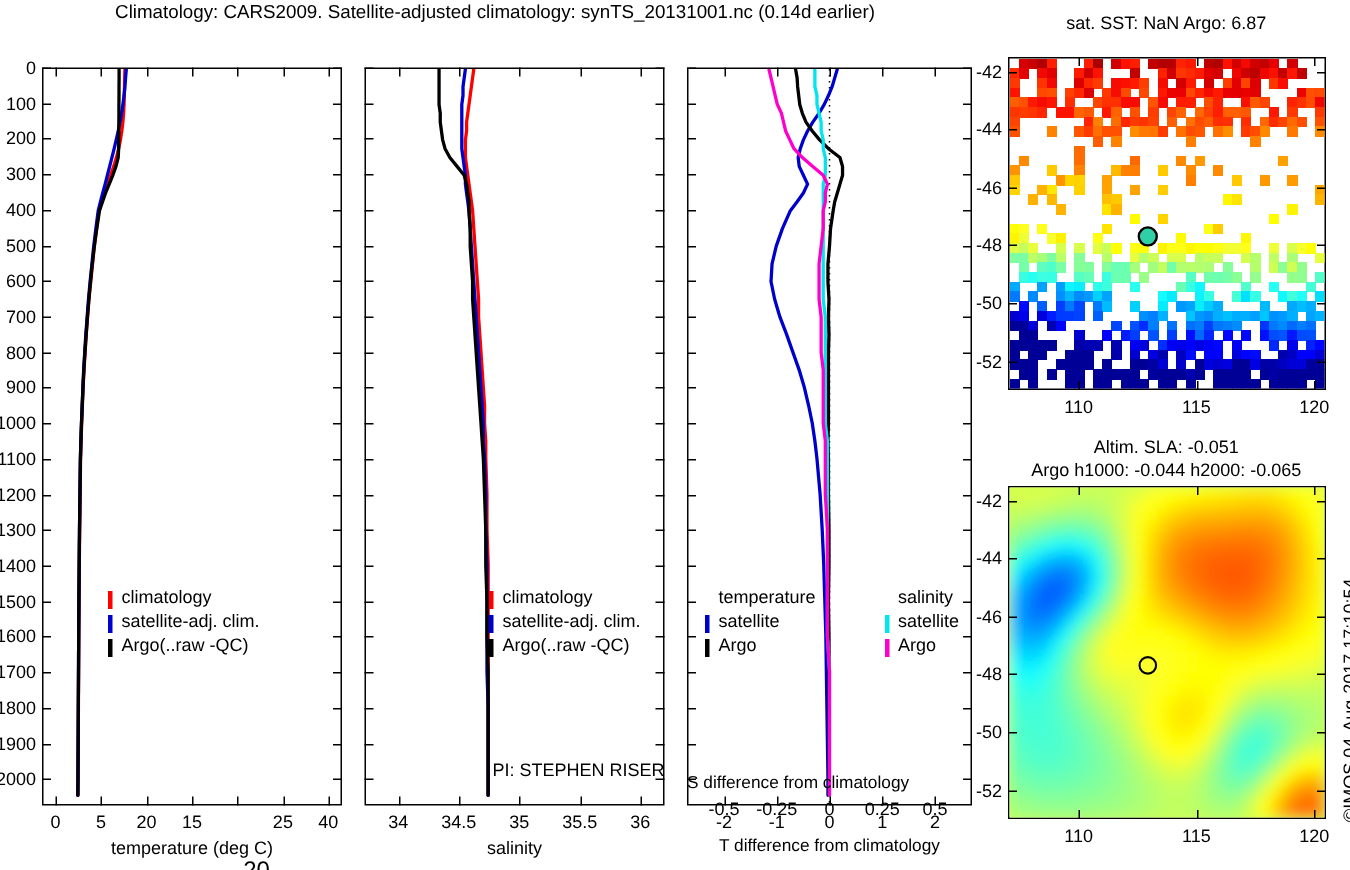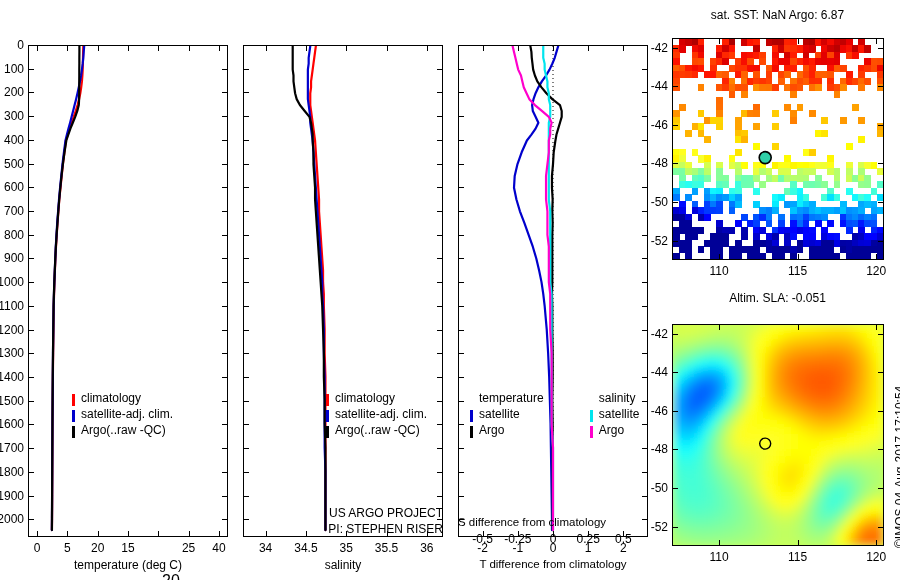--- a/index.html
+++ b/index.html
@@ -17,20 +17,21 @@
   .credit{position:absolute;font-size:12px;line-height:15px;text-align:right;}
   .maptitle{position:absolute;font-size:12px;text-align:center;line-height:15px;}
   .vertcredit{position:absolute;font-size:12px;white-space:nowrap;
      transform-origin:0 0;transform:rotate(-90deg);}
   svg{display:block;}
 </style>
 </head>
 <body>
 
 <div class="title-block">
+  <div>Climatology: CARS2009. Satellite-adjusted climatology: synTS_20131001.nc (0.14d earlier)</div>
 </div>
 
 <div class="panel" id="panel-temp" style="left:28px;top:45px;width:200px;height:492px;">
   <svg id="svg-temp" width="198" height="490" viewBox="0 0 198 490">
       <path d="M54.30,0.00L54.12,5.90L54.00,11.81L53.88,17.71L53.70,23.61L53.40,29.52L52.92,35.42L52.20,41.33L51.30,47.23L50.10,53.13L48.60,59.04L46.80,64.94L44.70,70.84L42.60,76.75L40.50,82.65L38.70,88.55L36.90,94.46L35.40,106.27L33.90,118.07L32.70,129.88L31.50,141.69L30.30,153.49L29.40,165.30L28.50,177.11L27.72,188.92L27.00,200.72L26.40,212.53L25.92,224.34L25.44,236.14L25.08,247.95L24.72,259.76L24.42,283.37L24.12,306.99L23.88,330.60L23.70,354.22L23.52,377.83L23.40,401.45L23.28,425.06L23.16,448.67L23.04,472.29L22.92,484.10" fill="none" stroke="#ff0000" stroke-width="2.2" stroke-linejoin="round" stroke-linecap="round"></path>
       <path d="M55.20,0.00L54.72,5.90L54.30,11.81L53.70,17.71L52.92,23.61L52.08,29.52L51.00,35.42L49.80,41.33L48.48,47.23L47.10,53.13L45.60,59.04L44.10,64.94L42.60,70.84L41.10,76.75L39.48,82.65L37.92,88.55L36.48,94.46L34.92,106.27L33.48,118.07L32.28,129.88L31.08,141.69L30.00,153.49L29.10,165.30L28.20,177.11L27.48,188.92L26.76,200.72L26.28,212.53L25.80,224.34L25.32,236.14L24.96,247.95L24.60,259.76L24.30,283.37L24.00,306.99L23.82,330.60L23.64,354.22L23.46,377.83L23.34,401.45L23.22,425.06L23.10,448.67L22.98,472.29L22.86,484.10" fill="none" stroke="#0000cc" stroke-width="2.2" stroke-linejoin="round" stroke-linecap="round"></path>
       <path d="M50.40,0.00L50.40,5.90L50.34,11.81L50.34,17.71L50.28,23.61L50.28,29.52L50.22,35.42L50.22,41.33L50.16,47.23L50.10,53.13L49.80,59.04L48.30,64.94L46.20,70.84L43.80,76.75L41.40,82.65L39.30,88.55L37.32,94.46L35.52,106.27L33.90,118.07L32.52,129.88L31.32,141.69L30.24,153.49L29.28,165.30L28.44,177.11L27.60,188.92L26.88,200.72L26.28,212.53L25.80,224.34L25.32,236.14L24.90,247.95L24.60,259.76L24.30,283.37L24.00,306.99L23.76,330.60L23.58,354.22L23.46,377.83L23.34,401.45L23.22,425.06L23.10,448.67L22.98,472.29L22.92,484.10" fill="none" stroke="#000000" stroke-width="2.2" stroke-linejoin="round" stroke-linecap="round"></path>
     </svg>
 </div>
 <div id="ticks-temp-y">
@@ -212,21 +213,20 @@
     <div class="legend-row">
       <span class="swatch" style="background: rgb(0, 0, 204);"></span>
       <span>satellite-adj. clim.</span>
     </div>
     <div class="legend-row">
       <span class="swatch" style="background: rgb(0, 0, 0);"></span>
       <span>Argo(..raw -QC)</span>
     </div>
   </div>
 <div class="credit" style="left:243px;top:505px;width:200px;line-height:16px;">
-  <div>US ARGO PROJECT</div>
   <div>PI: STEPHEN RISER</div>
 </div>
 
 <div class="panel" id="panel-diff" style="left:458px;top:45px;width:190px;height:492px;">
   <svg id="svg-diff" width="188" height="490" viewBox="0 0 188 490">
       <line x1="94" y1="0" x2="94" y2="490" stroke="#000" stroke-width="1" stroke-dasharray="1,3"></line>
       <path d="M99.22,0.00L97.48,5.90L95.74,11.81L93.30,17.71L90.52,23.61L87.04,29.52L82.86,35.42L79.38,41.33L76.59,47.23L74.50,53.13L73.11,59.04L73.81,64.94L76.59,70.84L79.38,76.75L76.59,82.65L72.41,88.55L67.89,94.46L62.67,106.27L58.49,118.07L55.70,129.88L55.01,141.69L57.44,153.49L60.93,165.30L65.45,177.11L69.63,188.92L73.81,200.72L77.29,212.53L80.07,224.34L82.51,236.14L84.25,247.95L85.64,259.76L87.73,283.37L89.13,306.99L90.17,330.60L90.87,354.22L91.56,377.83L91.91,401.45L92.26,425.06L92.61,448.67L92.96,472.29L92.96,484.10" fill="none" stroke="#0000cc" stroke-width="2.2" stroke-linejoin="round" stroke-linecap="round"></path>
       <path d="M71.37,0.00L72.41,5.90L72.76,11.81L73.46,17.71L74.16,23.61L75.90,29.52L78.33,35.42L82.51,41.33L87.39,47.23L93.30,53.13L100.96,59.04L102.70,64.94L102.70,70.84L100.96,76.75L99.22,82.65L97.48,88.55L96.44,94.46L94.70,106.27L94.00,118.07L92.96,129.88L92.96,141.69L93.65,153.49L93.30,165.30L93.65,177.11L93.30,188.92L93.30,200.72L93.30,212.53L93.30,224.34L93.30,236.14L92.96,247.95L93.30,259.76L93.30,283.37L93.65,306.99L93.65,330.60L93.30,354.22L93.65,377.83L93.65,401.45L93.65,425.06L93.65,448.67L93.65,472.29L93.65,484.10" fill="none" stroke="#000000" stroke-width="2.2" stroke-linejoin="round" stroke-linecap="round"></path>
       <path d="M84.25,0.00L84.25,5.90L84.25,11.81L85.64,17.71L85.64,23.61L87.04,29.52L88.43,35.42L88.43,41.33L89.82,47.23L89.82,53.13L91.21,59.04L91.21,64.94L91.21,70.84L89.82,76.75L89.82,82.65L89.82,88.55L89.82,94.46L89.82,106.27L89.82,118.07L89.82,129.88L89.82,141.69L89.82,153.49L91.21,165.30L91.21,177.11L91.21,188.92L91.21,200.72L91.21,212.53L91.21,224.34L91.21,236.14L92.61,247.95L92.61,259.76L92.61,283.37L92.61,306.99L92.61,330.60L92.61,354.22L92.61,377.83L94.00,401.45L94.00,425.06L94.00,448.67L94.00,472.29L94.00,484.10" fill="none" stroke="#00e5ee" stroke-width="2.2" stroke-linejoin="round" stroke-linecap="round"></path>
       <path d="M53.61,0.00L55.01,5.90L56.40,11.81L57.79,17.71L59.19,23.61L61.97,29.52L63.36,35.42L64.76,41.33L67.54,47.23L70.33,53.13L75.90,59.04L82.86,64.94L89.82,70.84L92.61,76.75L91.21,82.65L91.21,88.55L89.82,94.46L89.82,106.27L88.43,118.07L87.04,129.88L87.04,141.69L87.04,153.49L88.43,165.30L88.43,177.11L88.43,188.92L89.82,200.72L89.82,212.53L89.82,224.34L89.82,236.14L91.21,247.95L91.21,259.76L91.21,283.37L92.61,306.99L92.61,330.60L92.61,354.22L92.61,377.83L94.00,401.45L94.00,425.06L94.00,448.67L94.00,472.29L94.00,484.10" fill="none" stroke="#ff00cc" stroke-width="2.2" stroke-linejoin="round" stroke-linecap="round"></path>
@@ -928,20 +928,21 @@
     <div class="tickmark" style="left: 797.63px; top: 38px; width: 1px; height: 6px;"></div>
     <div class="tickmark" style="left: 797.63px; top: 254px; width: 1px; height: 6px;"></div>
     <div class="tick-x" style="left: 797.63px; top: 264px;">115</div>
     <div class="tickmark" style="left: 876.148px; top: 38px; width: 1px; height: 6px;"></div>
     <div class="tickmark" style="left: 876.148px; top: 254px; width: 1px; height: 6px;"></div>
     <div class="tick-x" style="left: 876.148px; top: 264px;">120</div>
   </div>
 
 <div class="maptitle" style="left:660px;top:291px;width:235px;">
   <div>Altim. SLA: -0.051</div>
+  <div>Argo h1000: -0.044 h2000: -0.065</div>
 </div>
 <div class="panel" id="panel-sla" style="left:672px;top:324px;width:212px;height:222px;">
   <svg id="svg-sla" width="210" height="220" viewBox="0 0 210 220">
       <defs>
         <filter id="blur-sla" x="-20%" y="-20%" width="140%" height="140%">
           <feGaussianBlur stdDeviation="4.5"></feGaussianBlur>
         </filter>
       </defs>
       <g filter="url(#blur-sla)">
         <rect x="-10" y="-10" width="230" height="240" fill="rgb(204,255,87)"></rect>

